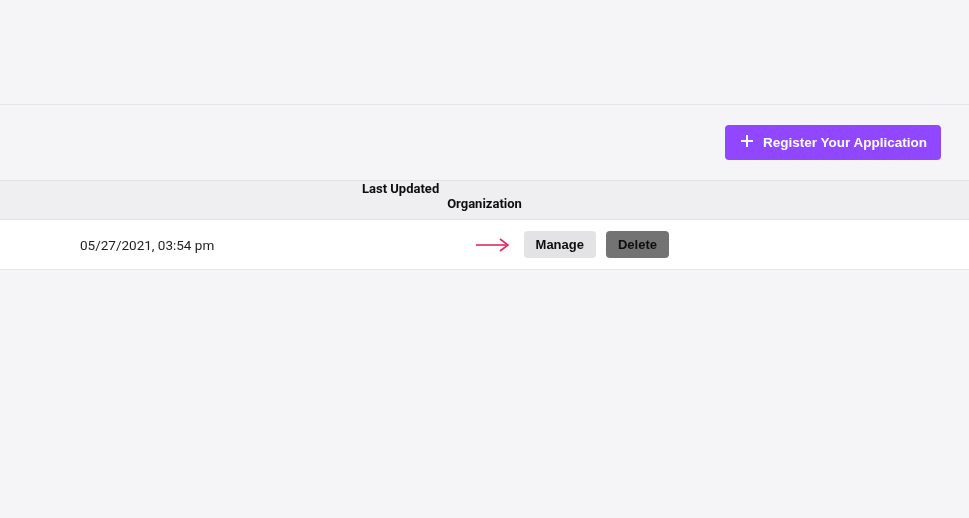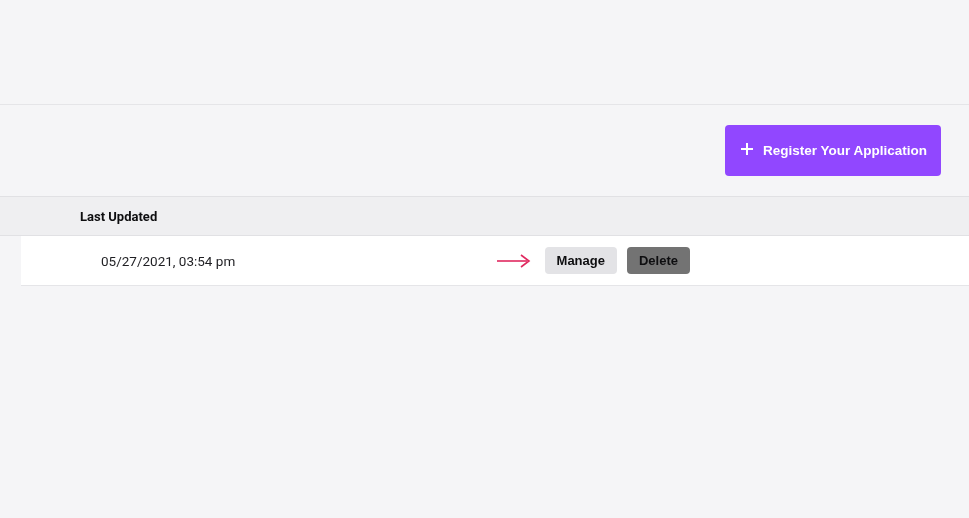--- a/index.html
+++ b/index.html
@@ -21,21 +21,21 @@
     .action-bar {
       display: flex;
       justify-content: flex-end;
       padding: 20px 28px 20px 0;
     }
     .register-btn {
       background: #9147ff;
       color: #fff;
       border: none;
       border-radius: 4px;
-      padding: 16px 14px;
+      padding: 8px 14px;
       font-size: 13.5px;
       font-weight: 600;
       display: inline-flex;
       align-items: center;
       gap: 8px;
       cursor: pointer;
     }
     .register-btn svg {
       width: 16px;
       height: 16px;
@@ -46,20 +46,21 @@
     .table-header {
       display: flex;
       background: #efeff1;
       border-top: 1px solid #e1e1e4;
       border-bottom: 1px solid #e1e1e4;
       height: 40px;
       align-items: center;
       font-size: 13px;
       font-weight: 700;
       color: #0e0e10;
+      flex-direction: column;
     }
     .col-last-updated {
       padding-left: 80px;
       width: 405px;
     }
     .col-organization {
       flex: 1;
     }
     .col-actions {
       width: 300px;
@@ -70,21 +71,20 @@
       gap: 10px;
     }
     .table-row {
       display: flex;
       align-items: center;
       background: #fff;
       border-bottom: 1px solid #e5e5e8;
       height: 50px;
       font-size: 13.5px;
       color: #1f1f23;
-      margin-left: 21px;
     }
     .action-btn {
       background: #737373;
       border: none;
       border-radius: 4px;
       padding: 6px 12px;
       font-size: 13px;
       font-weight: 600;
       color: #0e0e10;
       cursor: pointer;
@@ -115,20 +115,21 @@
         <line x1="2" y1="8" x2="14" y2="8"></line>
       </svg>
     </span>
     <span>Register Your Application</span>
   </button>
 </div>
 
 <div class="table-wrap">
   <div class="table-header">
     <div class="col-last-updated">Last Updated</div>
+    <div class="col-organization">Organization</div>
     <div class="col-actions"></div>
   </div>
 
   <div class="table-row">
     <div class="col-last-updated">05/27/2021, 03:54 pm</div>
     <div class="col-actions">
       <span class="arrow-annotation">
         <svg viewBox="0 0 36 16">
           <line x1="0" y1="8" x2="30" y2="8" stroke="#e0295f" stroke-width="1.6"></line>
           <polyline points="24,2 32,8 24,14" fill="none" stroke="#e0295f" stroke-width="1.6"></polyline>

